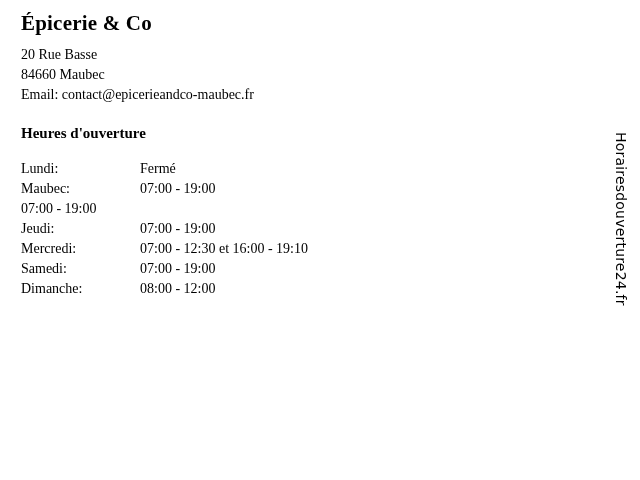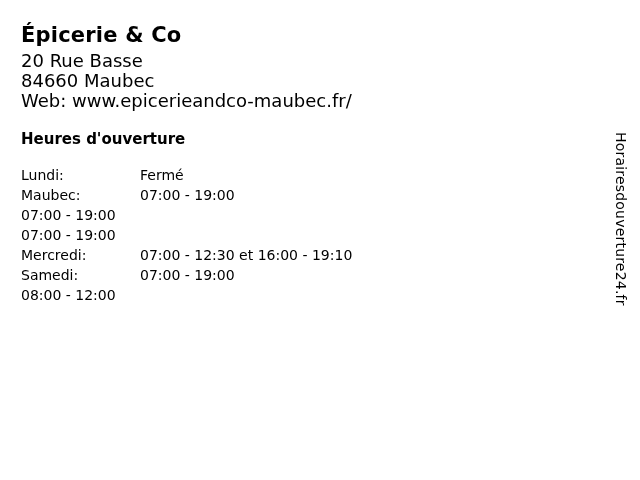--- a/index.html
+++ b/index.html
@@ -11,34 +11,35 @@
     height: 480px;
     background: #ffffff;
     color: #000000;
     font-family: "DejaVu Sans", "Liberation Sans", sans-serif;
     position: relative;
     overflow: hidden;
   }
   .content {
     position: absolute;
     left: 21px;
-    top: 12px;
+    top: 0;
     width: 560px;
+    font-family: Liberation Serif, serif;
   }
   .biz-title {
     margin: 0;
     padding-top: 9px;
     font-size: 21px;
     line-height: 28px;
     font-weight: bold;
     letter-spacing: 0.2px;
   }
   .address-block {
-    margin-top: 2px;
-    font-size: 18px;
+    margin-top: 8px;
+    font-size: 14px;
     line-height: 20px;
   }
   .address-line {
     white-space: nowrap;
   }
   .hours-title {
     margin: 18px 0 16px 0;
     font-size: 15px;
     line-height: 20px;
     font-weight: bold;
@@ -72,48 +73,50 @@
 </head>
 <body>
 
 <div class="content">
 
   <h1 class="biz-title">Épicerie &amp; Co</h1>
 
   <div class="address-block">
     <div class="address-line">20 Rue Basse</div>
     <div class="address-line">84660 Maubec</div>
-    <div class="address-line"><span>Web:</span> <span>www.epicerieandco-maubec.fr/</span></div>
+    <div class="address-line"><span>Email:</span> <span>contact@epicerieandco-maubec.fr</span></div>
   </div>
 
   <h2 class="hours-title">Heures d'ouverture</h2>
 
   <div class="hours-table">
     <div class="hours-row">
       <span class="hours-day">Lundi:</span>
       <span class="hours-time">Fermé</span>
     </div>
     <div class="hours-row">
       <span class="hours-day">Maubec:</span>
       <span class="hours-time">07:00 - 19:00</span>
     </div>
     <div class="hours-row">
       <span class="hours-time">07:00 - 19:00</span>
     </div>
     <div class="hours-row">
+      <span class="hours-day">Jeudi:</span>
       <span class="hours-time">07:00 - 19:00</span>
     </div>
     <div class="hours-row">
       <span class="hours-day">Mercredi:</span>
       <span class="hours-time">07:00 - 12:30 et 16:00 - 19:10</span>
     </div>
     <div class="hours-row">
       <span class="hours-day">Samedi:</span>
       <span class="hours-time">07:00 - 19:00</span>
     </div>
     <div class="hours-row">
+      <span class="hours-day">Dimanche:</span>
       <span class="hours-time">08:00 - 12:00</span>
     </div>
   </div>
 
 </div>
 
 <div class="watermark">Horairesdouverture24.fr</div>
 
 </body></html>

